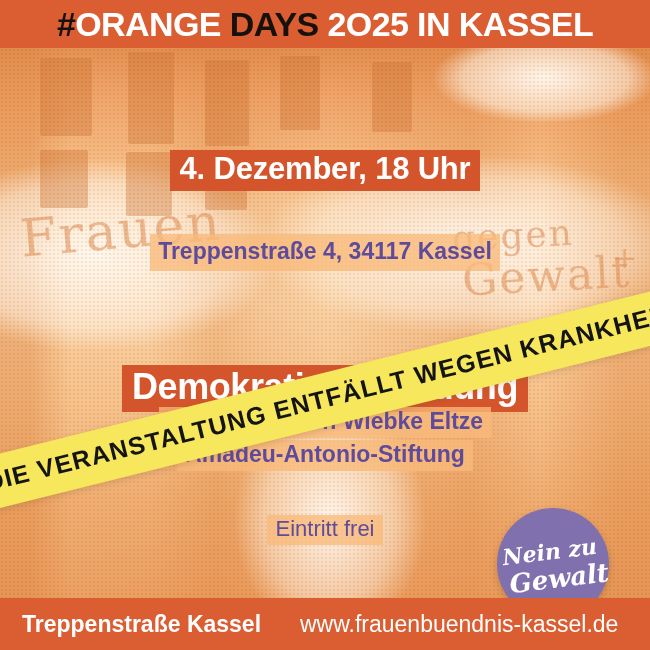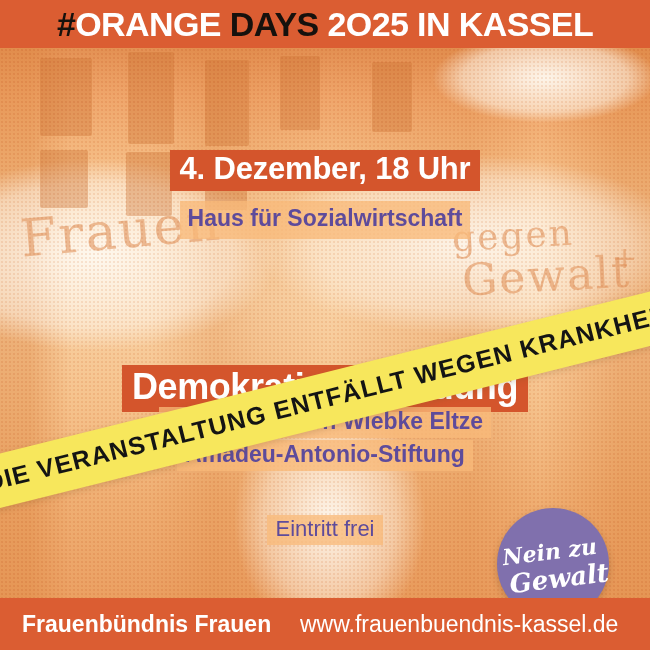--- a/index.html
+++ b/index.html
@@ -264,21 +264,22 @@
     <div class="topbar-title"><span class="tb-black">#</span><span class="tb-white">ORANGE </span><span class="tb-black">DAYS </span><span class="tb-white">2O25 IN KASSEL</span></div>
   </div>
 
   <div class="content">
 
     <div class="line-date">
       <span class="hl-red">4. Dezember, 18 Uhr</span>
     </div>
 
     <div class="line-venue">
-      <span class="hl-peach">Haus für Sozialwirtschaft</span><br>
+      <br>
+      <span class="hl-peach">Treppenstraße 4, 34117 Kassel</span>
     </div>
 
     <div class="line-title">
       <br>
       <span class="hl-red">Demokratiegefährdung</span>
     </div>
 
     <div class="line-speaker">
       <span class="hl-peach">Ein Vortrag von Wiebke Eltze</span><br>
       <span class="hl-peach">Amadeu-Antonio-Stiftung</span>
@@ -292,17 +293,17 @@
   <div class="cancel-banner">
     <div class="cancel-text">DIE VERANSTALTUNG ENTFÄLLT WEGEN KRANKHEIT</div>
   </div>
 
   <div class="badge">
     <div class="badge-l1">Nein zu</div>
     <div class="badge-l2">Gewalt</div>
   </div>
 
   <div class="bottombar">
-    <div class="bottombar-left">Frauenbündnis Frauen</div>
+    <div class="bottombar-left">Treppenstraße Kassel</div>
     <div class="bottombar-right">www.frauenbuendnis-kassel.de</div>
   </div>
 
 </div>
 
 </body></html>

